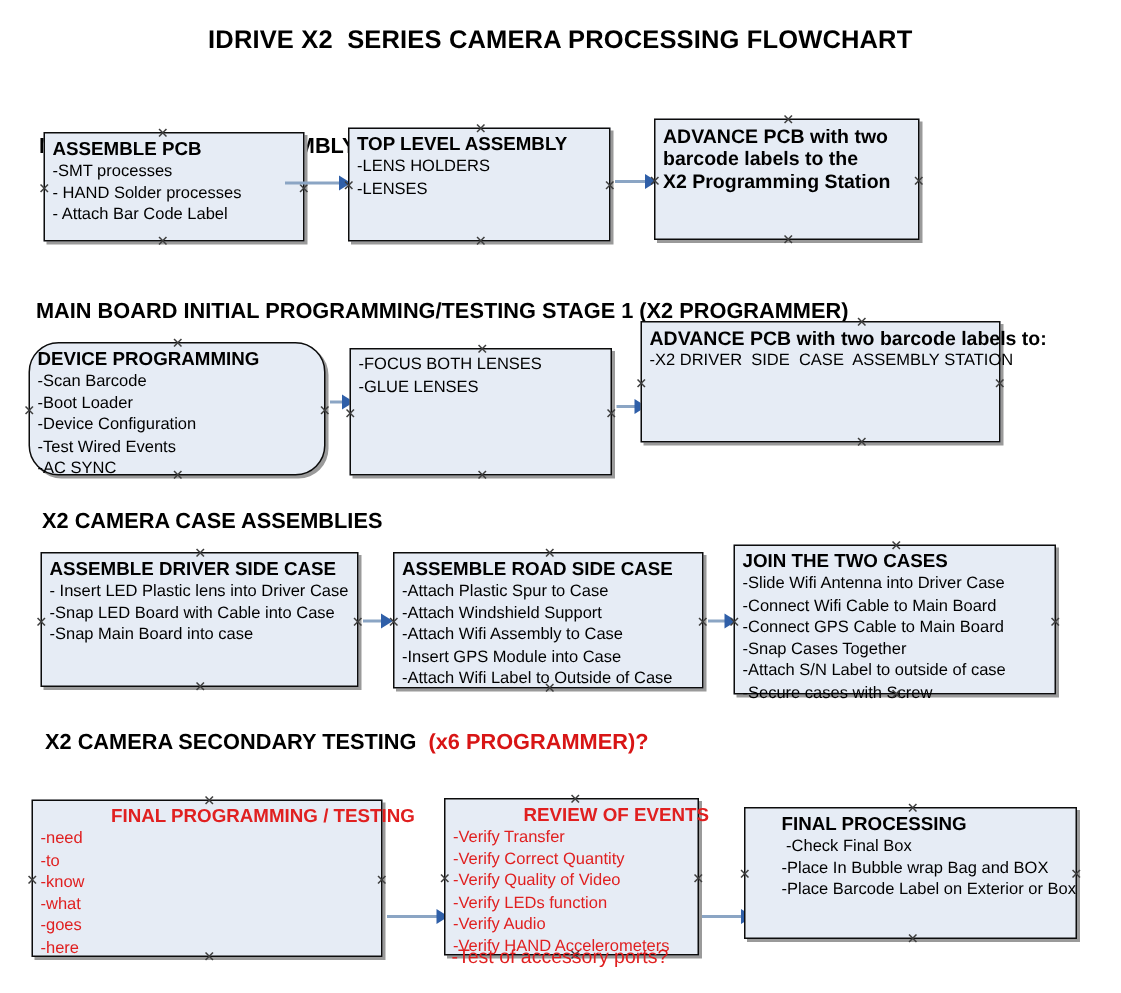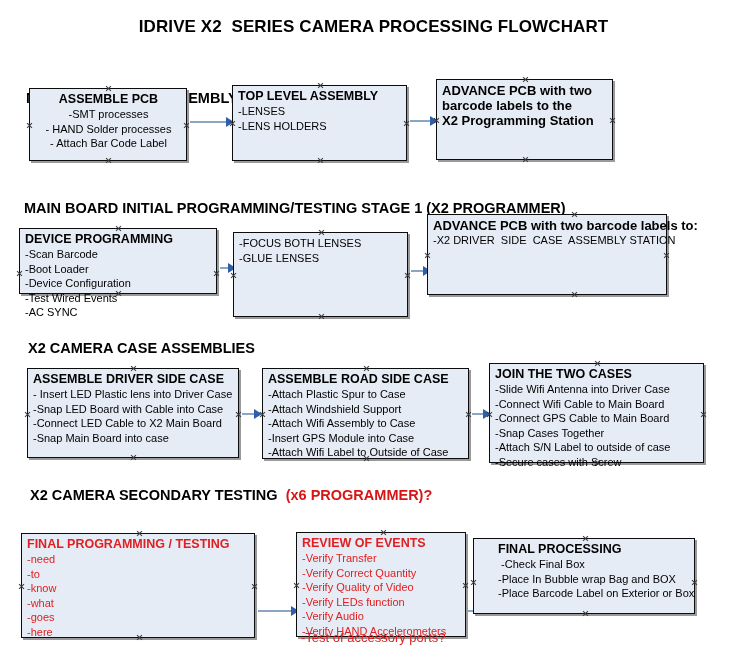--- a/index.html
+++ b/index.html
@@ -55,21 +55,21 @@
     line-height: 15px;
     white-space: pre;
   }
   .node .line {
     font-size: 11px;
     line-height: 14.5px;
     white-space: pre;
   }
   .node.wide-head .head { font-size: 13px; }
   .node.red .head, .node.red .line { color: #e02020; }
-  .node.red .head { color: #e02020; }
+  .node.red .head { color: #e02020; margin-left: 47px; }
 
   
   .handle {
     position: absolute;
     width: 7px;
     height: 7px;
     pointer-events: none;
   }
   .handle::before, .handle::after {
     content: "";
@@ -103,38 +103,38 @@
 </style>
 </head>
 <body>
 
 <div id="canvas">
 
   <div class="chart-title">IDRIVE X2  SERIES CAMERA PROCESSING FLOWCHART</div>
 
   <div class="section-title" style="left:26px; top:58px;margin-top:32px;">MAIN BOARD PCB ASSEMBLY PROCESS</div>
 
-  <div class="node" style="left:29px; top:88px; width:158px; height:73px;text-align:center;">
+  <div class="node" style="left:29px; top:88px; width:174px; height:73px;">
     <div class="head">ASSEMBLE PCB</div>
     <div class="line">-SMT processes</div>
     <div class="line">- HAND Solder processes</div>
     <div class="line">- Attach Bar Code Label</div>
     <span class="handle" style="left:75px; top:-4px;"></span>
     <span class="handle" style="left:75px; bottom:-4px;"></span>
     <span class="handle" style="left:-4px; top:33px;"></span>
     <span class="handle" style="right:-4px; top:33px;"></span>
   </div>
 
   <div class="connector" style="left:190px; top:121px; width:40px;"></div>
   <div class="arrowhead" style="left:226px; top:117px;"></div>
 
   <div class="node" style="left:232px; top:85px; width:175px; height:76px;">
     <div class="head">TOP LEVEL ASSEMBLY</div>
+    <div class="line">-LENS HOLDERS</div>
     <div class="line">-LENSES</div>
-    <div class="line">-LENS HOLDERS</div>
     <span class="handle" style="left:84px; top:-4px;"></span>
     <span class="handle" style="left:84px; bottom:-4px;"></span>
     <span class="handle" style="left:-4px; top:34px;"></span>
     <span class="handle" style="right:-4px; top:34px;"></span>
   </div>
 
   <div class="connector" style="left:410px; top:120px; width:26px;"></div>
   <div class="arrowhead" style="left:430px; top:116px;"></div>
 
   <div class="node wide-head" style="left:436px; top:79px; width:177px; height:81px;">
@@ -142,21 +142,21 @@
 barcode labels to the
  X2 Programming Station</div>
     <span class="handle" style="left:85px; top:-4px;"></span>
     <span class="handle" style="left:85px; bottom:-4px;"></span>
     <span class="handle" style="left:-4px; top:37px;"></span>
     <span class="handle" style="right:-4px; top:37px;"></span>
   </div>
 
   <div class="section-title" style="left:24px; top:200px;">MAIN BOARD INITIAL PROGRAMMING/TESTING STAGE 1 (X2 PROGRAMMER)</div>
 
-  <div class="node" style="left:19px; top:228px; width:198px; height:66px;">
+  <div class="node" style="left:19px; top:228px; width:198px; height:89px;border-radius:20px;">
     <div class="head">DEVICE PROGRAMMING</div>
     <div class="line">-Scan Barcode</div>
     <div class="line">-Boot Loader</div>
     <div class="line">-Device Configuration</div>
     <div class="line">-Test Wired Events</div>
     <div class="line">-AC SYNC</div>
     <span class="handle" style="left:95px; top:-4px;"></span>
     <span class="handle" style="left:95px; bottom:-4px;"></span>
     <span class="handle" style="left:-4px; top:41px;"></span>
     <span class="handle" style="right:-4px; top:41px;"></span>
@@ -185,21 +185,20 @@
     <span class="handle" style="left:-4px; top:37px;"></span>
     <span class="handle" style="right:-4px; top:37px;"></span>
   </div>
 
   <div class="section-title" style="left:28px; top:340px;">X2 CAMERA CASE ASSEMBLIES</div>
 
   <div class="node" style="left:27px; top:368px; width:212px; height:90px;">
     <div class="head">ASSEMBLE DRIVER SIDE CASE</div>
     <div class="line">- Insert LED Plastic lens into Driver Case</div>
     <div class="line">-Snap LED Board with Cable into Case</div>
-    <div class="line">-Connect LED Cable to X2 Main Board</div>
     <div class="line">-Snap Main Board into case</div>
     <span class="handle" style="left:102px; top:-4px;"></span>
     <span class="handle" style="left:102px; bottom:-4px;"></span>
     <span class="handle" style="left:-4px; top:42px;"></span>
     <span class="handle" style="right:-4px; top:42px;"></span>
   </div>
 
   <div class="connector" style="left:242px; top:413px; width:18px;"></div>
   <div class="arrowhead" style="left:254px; top:409px;"></div>
 
@@ -264,21 +263,21 @@
     <span class="handle" style="left:83px; bottom:-4px;"></span>
     <span class="handle" style="left:-4px; top:49px;"></span>
     <span class="handle" style="right:-4px; top:49px;"></span>
   </div>
 
   <div class="overflow-line" style="left:301px; top:631px;">-Test of accessory ports?</div>
 
   <div class="connector" style="left:468px; top:610px; width:32px;"></div>
   <div class="arrowhead" style="left:494px; top:606px;"></div>
 
-  <div class="node" style="left:473px; top:538px; width:222px; height:76px;padding-left:24px;">
+  <div class="node" style="left:496px; top:538px; width:222px; height:88px;padding-left:24px;">
     <div class="head">FINAL PROCESSING</div>
     <div class="line"> -Check Final Box</div>
     <div class="line">-Place In Bubble wrap Bag and BOX</div>
     <div class="line">-Place Barcode Label on Exterior or Box</div>
     <span class="handle" style="left:108px; top:-4px;"></span>
     <span class="handle" style="left:108px; bottom:-4px;"></span>
     <span class="handle" style="left:-4px; top:40px;"></span>
     <span class="handle" style="right:-4px; top:40px;"></span>
   </div>
 

